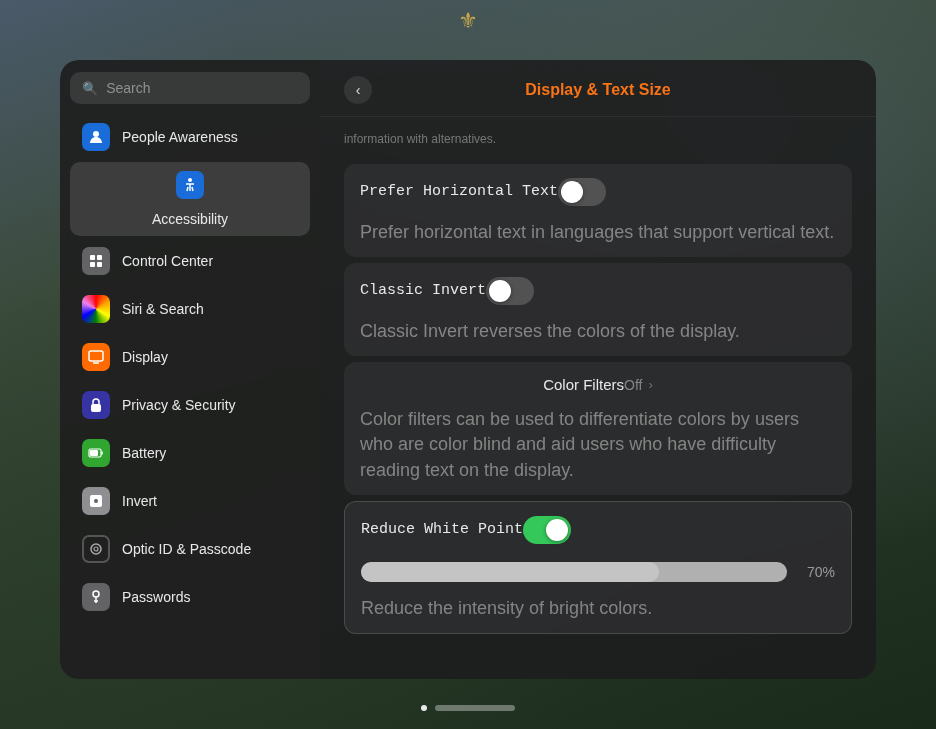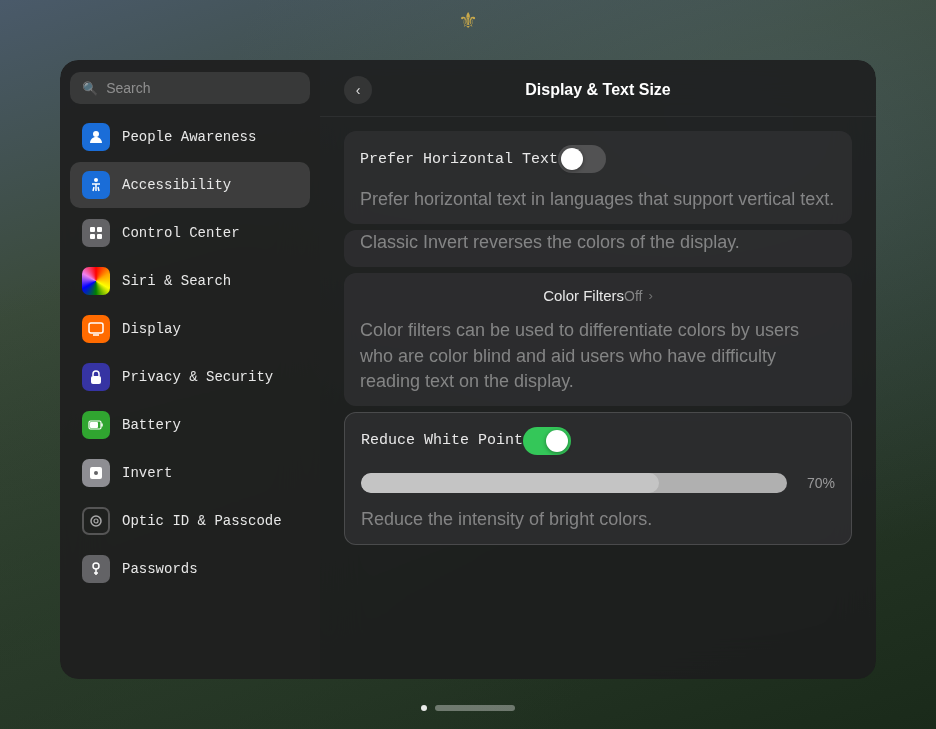--- a/index.html
+++ b/index.html
@@ -94,26 +94,26 @@
       display: flex;
       align-items: center;
       gap: 12px;
       padding: 9px 12px;
       border-radius: 10px;
       cursor: pointer;
     }
 
     .sidebar-item.active {
       background: rgba(80,80,80,0.6);
+      flex-direction: column;
     }
 
     .sidebar-item-label {
       color: #e8e8e8;
       font-size: 14px;
-      font-family: Liberation Mono, monospace;
     }
 
     .sidebar-icon {
       width: 28px;
       height: 28px;
       border-radius: 7px;
       display: flex;
       align-items: center;
       justify-content: center;
       font-size: 15px;
@@ -157,21 +157,21 @@
       cursor: pointer;
       color: #e0e0e0;
       font-size: 14px;
       flex-shrink: 0;
     }
 
     .page-title {
       position: absolute;
       left: 50%;
       transform: translateX(-50%);
-      color: #ffffff;
+      color: #f97316;
       font-size: 16px;
       font-weight: 600;
     }
 
     .content-scroll {
       flex: 1;
       overflow-y: auto;
       padding: 14px 24px 20px;
       display: flex;
       flex-direction: column;
@@ -452,32 +452,39 @@
     </div>
   </div>
 
   <div class="main-content">
     <div class="content-header">
       <div class="back-btn">‹</div>
       <span class="page-title">Display &amp; Text Size</span>
     </div>
 
     <div class="content-scroll">
+      <p class="description-text">information with alternatives.</p>
 
       <div class="settings-card">
         <div class="settings-row">
           <span class="settings-row-label">Prefer Horizontal Text</span>
           <div class="toggle off">
             <div class="toggle-knob"></div>
           </div>
         </div>
         <p class="settings-description">Prefer horizontal text in languages that support vertical text.</p>
       </div>
 
       <div class="settings-card">
+        <div class="settings-row">
+          <span class="settings-row-label">Classic Invert</span>
+          <div class="toggle off">
+            <div class="toggle-knob"></div>
+          </div>
+        </div>
         <p class="settings-description">Classic Invert reverses the colors of the display.</p>
       </div>
 
       <div class="settings-card">
         <div class="nav-row">
           <span class="settings-row-label">Color Filters</span>
           <div class="nav-row-right">
             <span>Off</span>
             <span class="chevron-right">›</span>
           </div>

